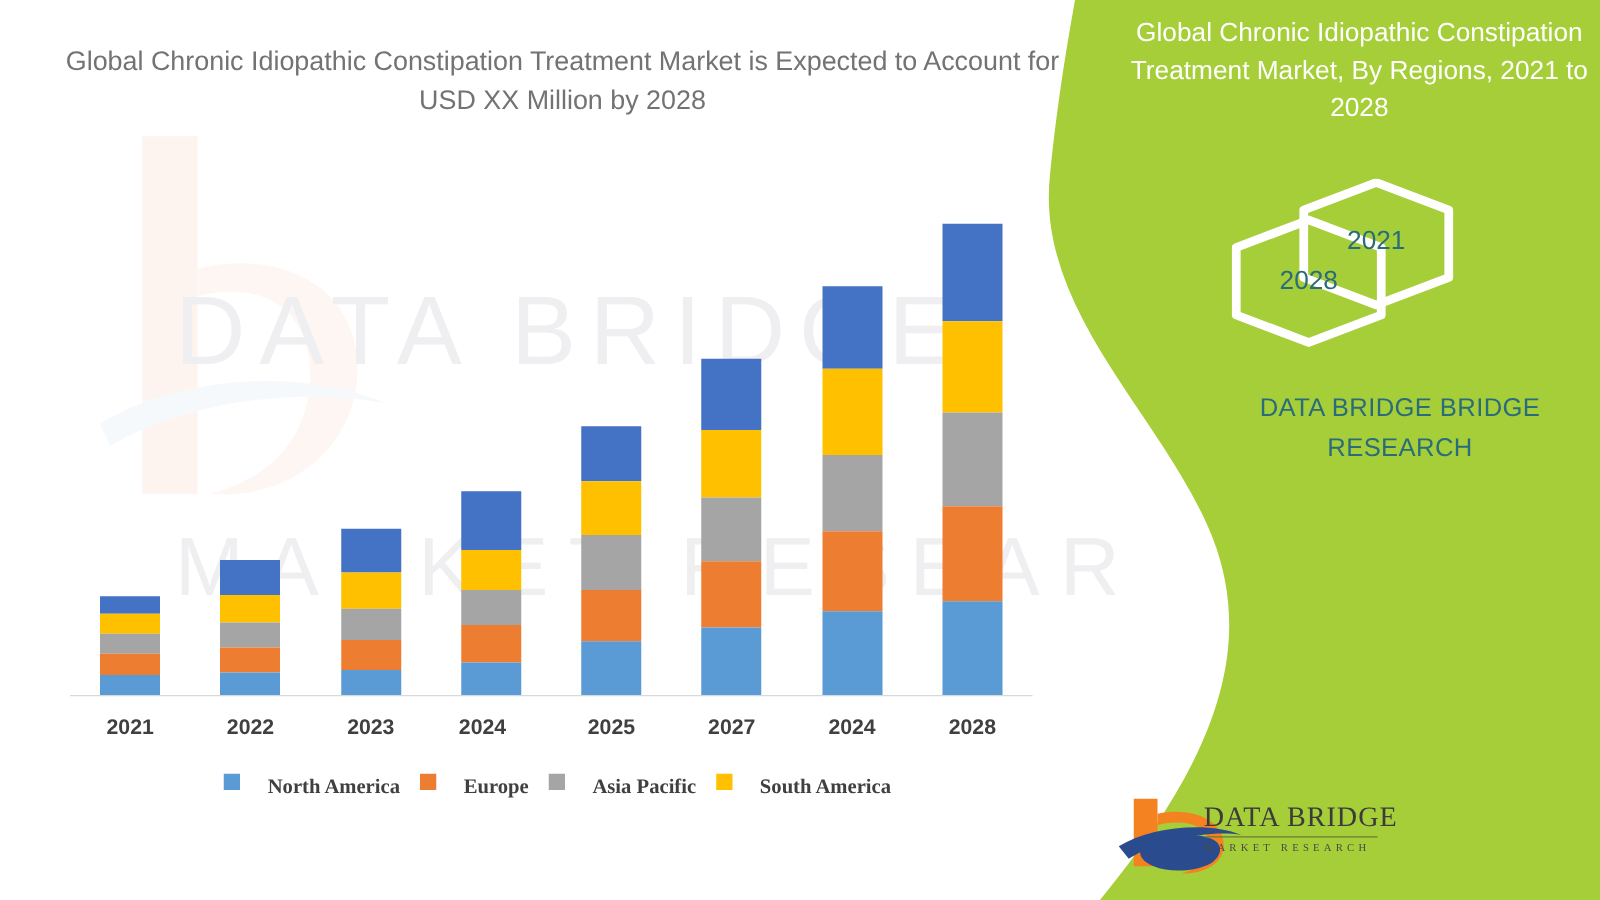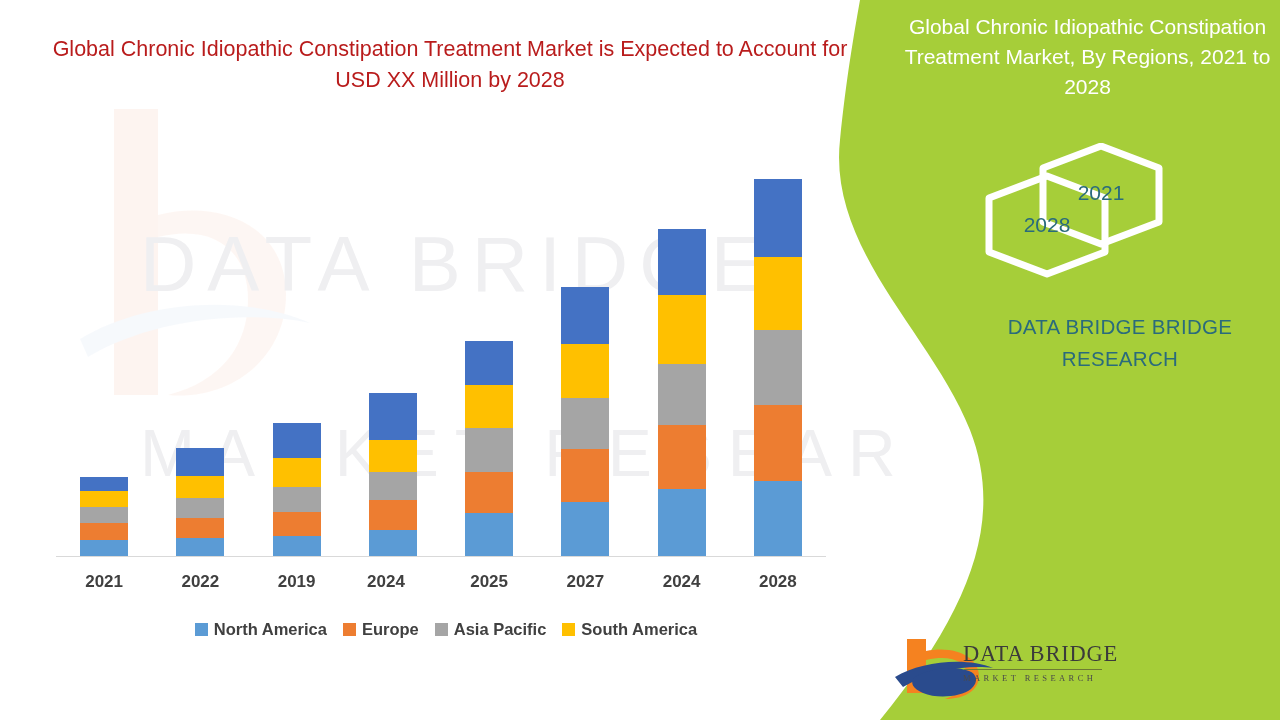--- a/index.html
+++ b/index.html
@@ -23,21 +23,21 @@
 
   
   #watermark-logo{
     position:absolute;left:72px;top:95px;width:250px;height:330px;
     opacity:.30;
   }
 
   
   #chart-title{
     position:absolute;left:40px;top:34px;width:820px;
-    text-align:center;color:#b91c1c;
+    text-align:center;color:#737373;
     font-size:21.5px;line-height:31px;font-weight:400;
   }
 
   
   #plot{position:absolute;left:56px;top:150px;width:770px;height:407px;}
   #baseline{position:absolute;left:0;bottom:0;width:770px;height:1px;background:#d9d9d9;}
   .bar{position:absolute;bottom:1px;width:48px;}
   .seg{width:100%;display:block;}
 
   
@@ -45,21 +45,21 @@
   .xtick{
     position:absolute;top:0;width:60px;text-align:center;
     font-size:17px;font-weight:bold;color:#404040;
   }
 
   
   #legend{
     position:absolute;left:56px;top:617px;width:780px;height:24px;
     display:flex;align-items:center;justify-content:center;gap:16px;
   }
-  .legend-item{display:flex;align-items:center;gap:6px;}
+  .legend-item{display:flex;gap:22px;font-family:Liberation Serif, serif;}
   .legend-swatch{width:13px;height:13px;display:block;flex:none;}
   .legend-label{font-size:16.5px;font-weight:bold;color:#404040;white-space:nowrap;}
 
   
   #green-panel{position:absolute;left:820px;top:0;width:460px;height:720px;}
   #green-panel svg{position:absolute;left:0;top:0;}
 
   #right-title{
     position:absolute;left:895px;top:12px;width:385px;
     text-align:center;color:#ffffff;
@@ -167,21 +167,21 @@
         <span class="seg" style="height: 75.295px; background: rgb(165, 165, 165);"></span>
         <span class="seg" style="height: 75.295px; background: rgb(237, 125, 49);"></span>
         <span class="seg" style="height: 75.295px; background: rgb(91, 155, 213);"></span>
       </div>
     </div>
 
   <div id="x-axis">
 
   <div class="xtick" style="left: 18.125px;">2021</div>
       <div class="xtick" style="left: 114.375px;">2022</div>
-      <div class="xtick" style="left: 210.625px;">2019</div>
+      <div class="xtick" style="left: 210.625px;">2023</div>
       <div class="xtick" style="left: 300px;">2024</div>
       <div class="xtick" style="left: 403.125px;">2025</div>
       <div class="xtick" style="left: 499.375px;">2027</div>
       <div class="xtick" style="left: 595.625px;">2024</div>
       <div class="xtick" style="left: 691.875px;">2028</div>
     </div>
 
   <div id="legend">
 
   <div class="legend-item">

